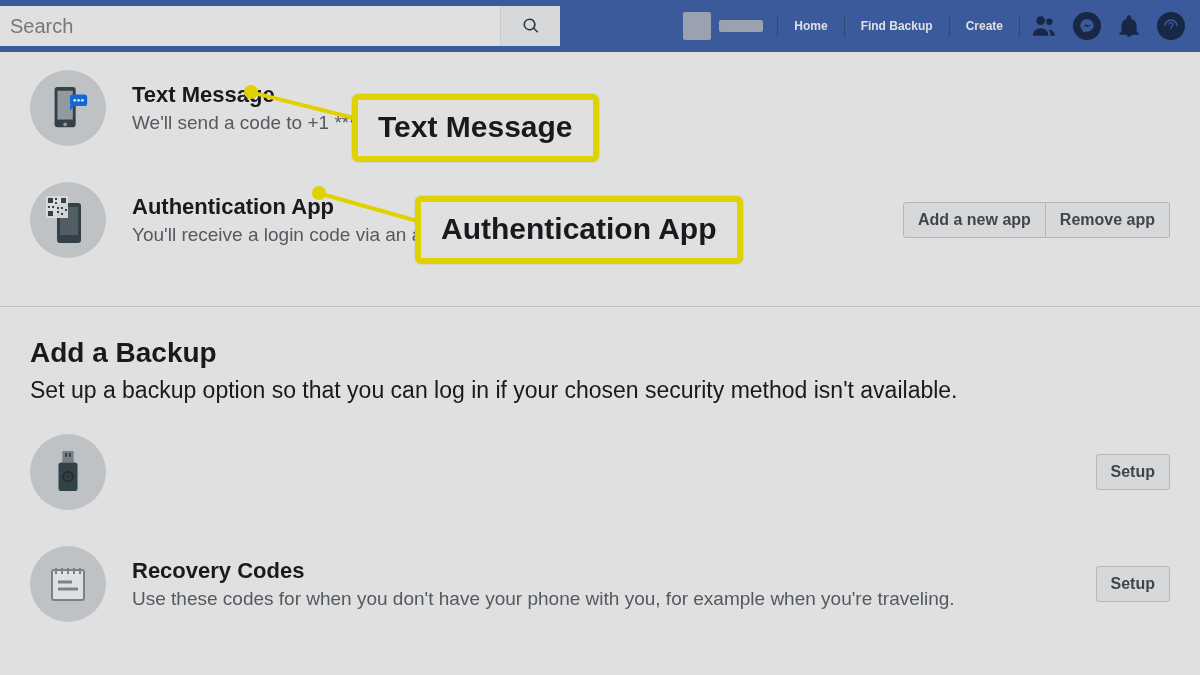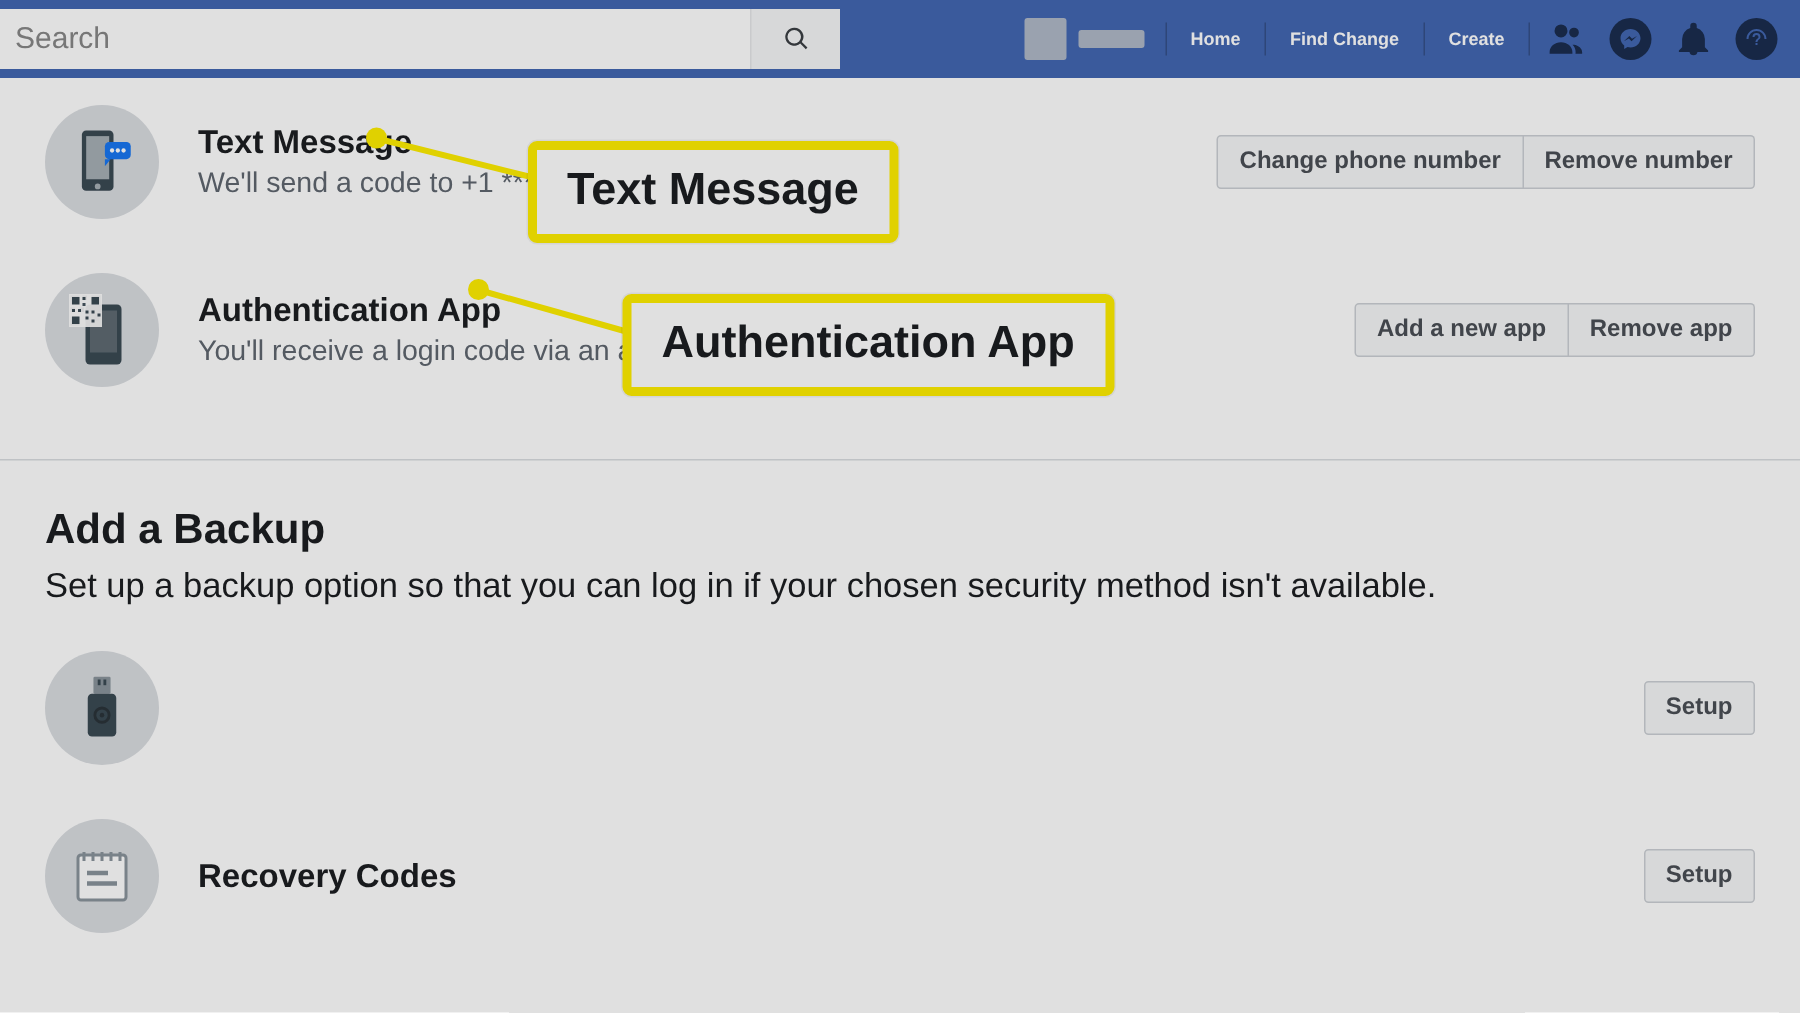--- a/index.html
+++ b/index.html
@@ -113,21 +113,21 @@
 
     <div class="nav-spacer"></div>
 
     <div class="profile-chip">
       <span class="avatar-block"></span>
       <span class="profile-name-block"></span>
     </div>
     <span class="nav-sep"></span>
     <a class="nav-link">Home</a>
     <span class="nav-sep"></span>
-    <a class="nav-link">Find Change</a>
+    <a class="nav-link">Find Backup</a>
     <span class="nav-sep"></span>
     <a class="nav-link">Create</a>
     <span class="nav-sep"></span>
 
     <div class="nav-icon-btn">
       <svg viewBox="0 0 24 24">
           <path d="M8 11a4 4 0 100-8 4 4 0 000 8zm8 0a3 3 0 100-6 3 3 0 000 6zM1 20c0-3.3 3.1-6 7-6s7 2.7 7 6v1H1v-1zm15-4.5c2.8.4 5 2.4 5 4.5v1h-4.1c.07-.3.1-.7.1-1 0-1.7-.7-3.3-1.9-4.5h.9z"></path>
         </svg>
     </div>
     <div class="nav-icon-btn">
@@ -160,24 +160,20 @@
         <rect x="26" y="10" width="18" height="12" rx="3" fill="#1877f2"></rect>
         <circle cx="31" cy="16" r="1.5" fill="#fff"></circle>
         <circle cx="35" cy="16" r="1.5" fill="#fff"></circle>
         <circle cx="39" cy="16" r="1.5" fill="#fff"></circle>
         <path d="M30 22l-4 5v-5z" fill="#1877f2"></path>
       </svg>
     </div>
     <div class="row-text">
       <div class="row-title">Text Message</div>
       <div class="row-desc">We'll send a code to +1 ***</div>
-    </div>
-    <div class="row-actions">
-      <button class="btn">Change phone number</button>
-      <button class="btn">Remove number</button>
     </div>
   </div>
 
   <div class="row">
     <div class="icon-circle">
       <svg class="qr-svg" viewBox="0 0 50 50">
         <rect x="14" y="8" width="24" height="40" rx="3" fill="#3b4a54"></rect>
         <rect x="17" y="12" width="18" height="28" fill="#5f6a72"></rect>
         <g fill="#fff">
           <rect x="4" y="2" width="20" height="20" fill="none" stroke="#3b4a54" stroke-width="0"></rect>
@@ -250,20 +246,21 @@
             <line x1="22" y1="6" x2="22" y2="12"></line>
             <line x1="28" y1="6" x2="28" y2="12"></line>
             <line x1="34" y1="6" x2="34" y2="12"></line>
         </g>
         <line x1="12" y1="20" x2="26" y2="20" stroke="#8a949c" stroke-width="3"></line>
         <line x1="12" y1="27" x2="32" y2="27" stroke="#8a949c" stroke-width="3"></line>
       </svg>
     </div>
     <div class="row-text">
       <div class="row-title">Recovery Codes</div>
+      <div class="row-desc">Use these codes for when you don't have your phone with you, for example when you're traveling.</div>
     </div>
     <div class="row-actions">
       <button class="btn">Setup</button>
     </div>
   </div>
 
   <svg class="lead-line" width="1200" height="675" style="left:0;top:0">
     <line x1="250" y1="92" x2="358" y2="119" stroke="#ffee00" stroke-width="4"></line>
     <line x1="318" y1="193" x2="421" y2="222" stroke="#ffee00" stroke-width="4"></line>
   </svg>

